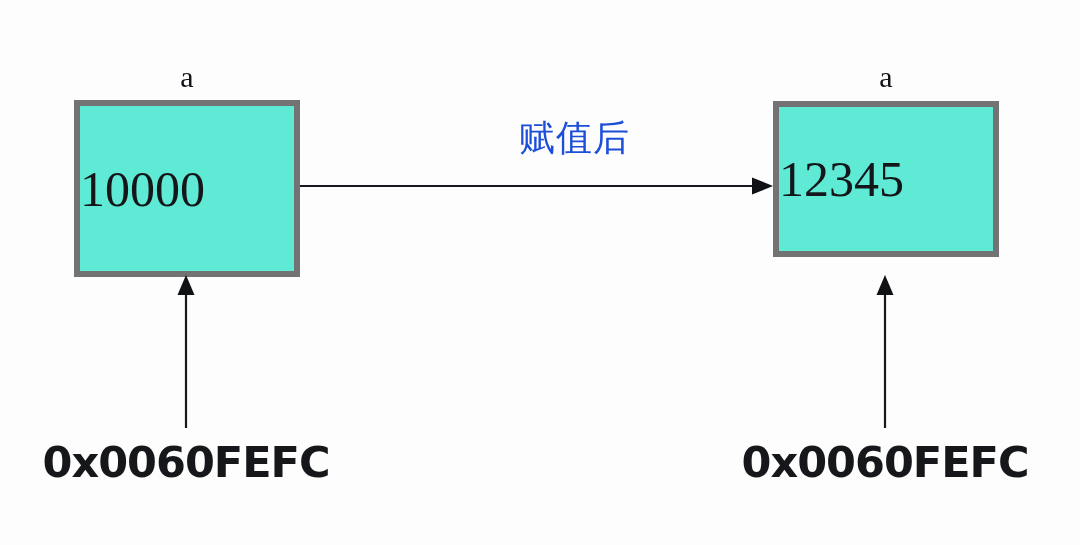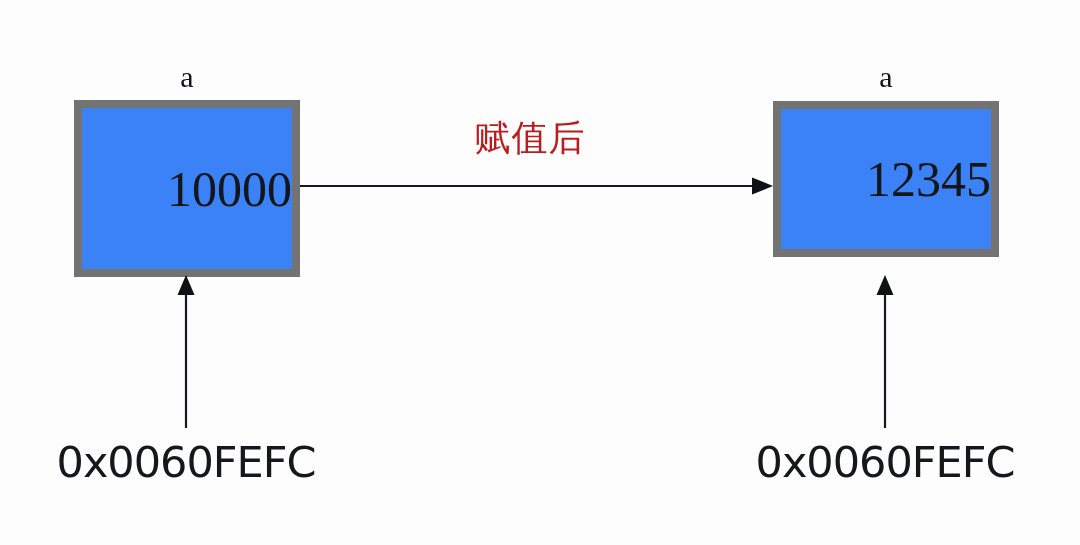--- a/index.html
+++ b/index.html
@@ -12,25 +12,25 @@
     width: 1080px;
     height: 545px;
     background: #fdfdfd;
     overflow: hidden;
     font-family: "Liberation Serif", "DejaVu Serif", serif;
   }
   
   .mem-box {
     position: absolute;
     box-sizing: border-box;
-    border: 8px solid #737373;
-    background: #3b82f6;
+    border: 6px solid #737373;
+    background: #5eead4;
     display: flex;
     align-items: center;
-    justify-content: flex-end;
+    justify-content: flex-start;
   }
   .mem-box.left  { left: 74px;  top: 100px; width: 226px; height: 177px; }
   .mem-box.right { left: 773px; top: 101px; width: 226px; height: 156px; }
   .mem-value {
     font-family: "Liberation Serif", "DejaVu Serif", serif;
     font-size: 50px;
     line-height: 1;
     color: #14161a;
     letter-spacing: 0px;
     user-select: none;
@@ -54,45 +54,45 @@
     left: 300px;
     top: 171px;
     width: 474px;
     height: 30px;
   }
   .h-arrow-label {
     position: absolute;
     left: 430px;
     top: 118px;
     width: 200px;
-    text-align: center;
+    text-align: right;
     font-family: "DejaVu Sans", "Liberation Sans", sans-serif;
     font-size: 36px;
     line-height: 1.1;
-    color: #b91c1c;
+    color: #1d4ed8;
     letter-spacing: 1px;
   }
   
   .v-arrow-wrap {
     position: absolute;
     top: 273px;
     width: 30px;
     height: 155px;
   }
   .v-arrow-wrap.left  { left: 171px; }
   .v-arrow-wrap.right { left: 870px; }
 
   
   .addr-label {
     position: absolute;
     top: 438px;
     width: 320px;
     text-align: center;
     font-family: "DejaVu Sans", "Liberation Sans", sans-serif;
-    font-weight: 400;
+    font-weight: 700;
     font-size: 43px;
     line-height: 1.15;
     color: #15171b;
     letter-spacing: -1px;
     white-space: nowrap;
   }
   .addr-label.left  { left: 26px; }
   .addr-label.right { left: 725px; }
 </style>
 </head>

